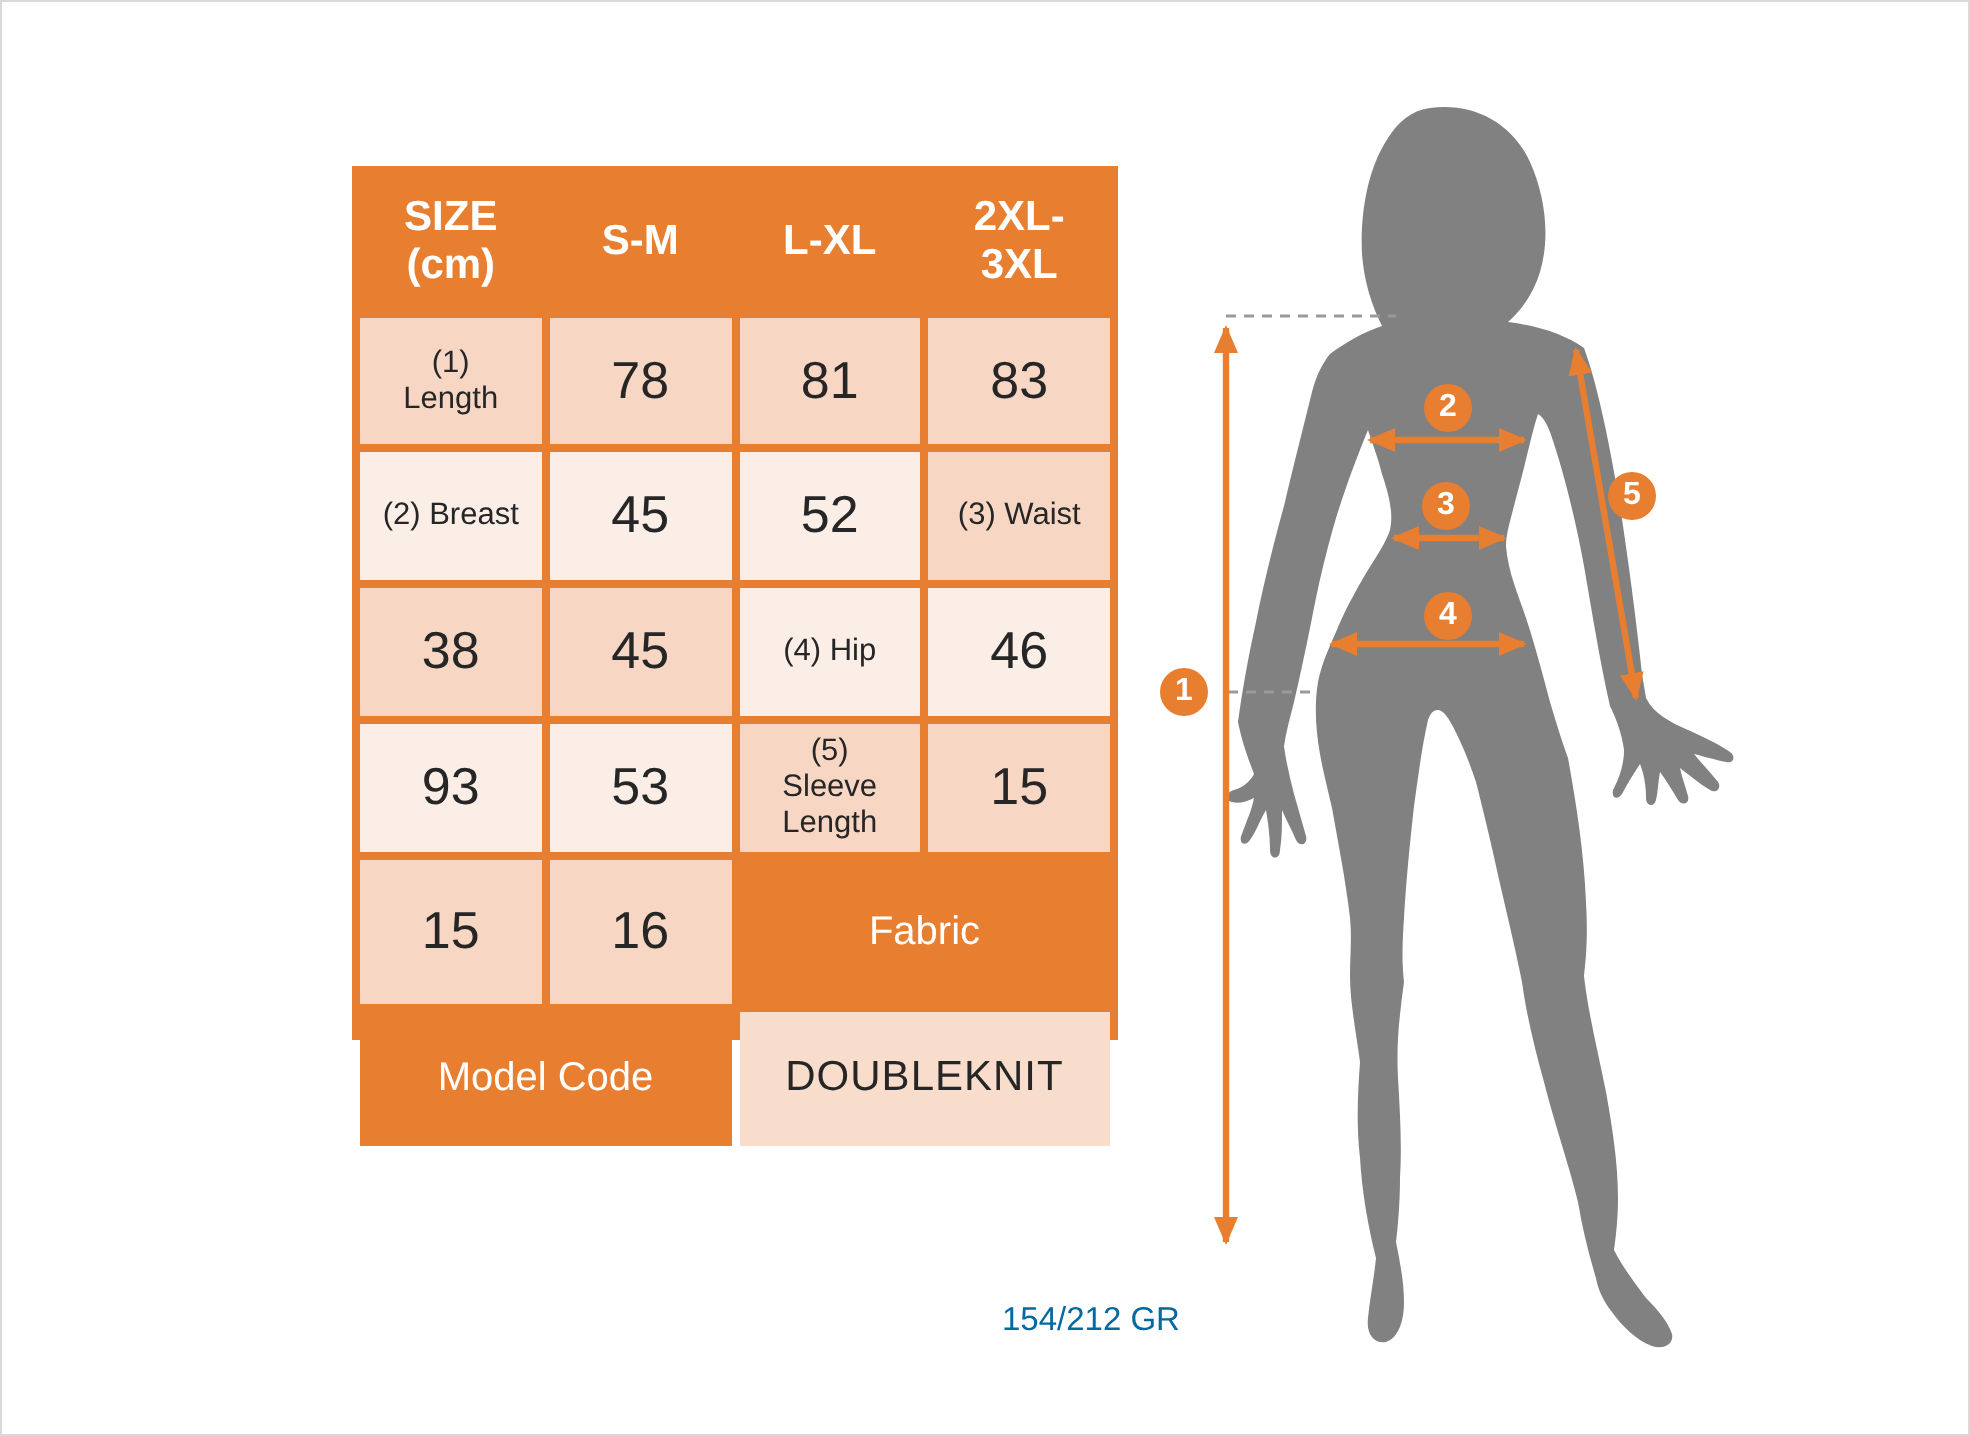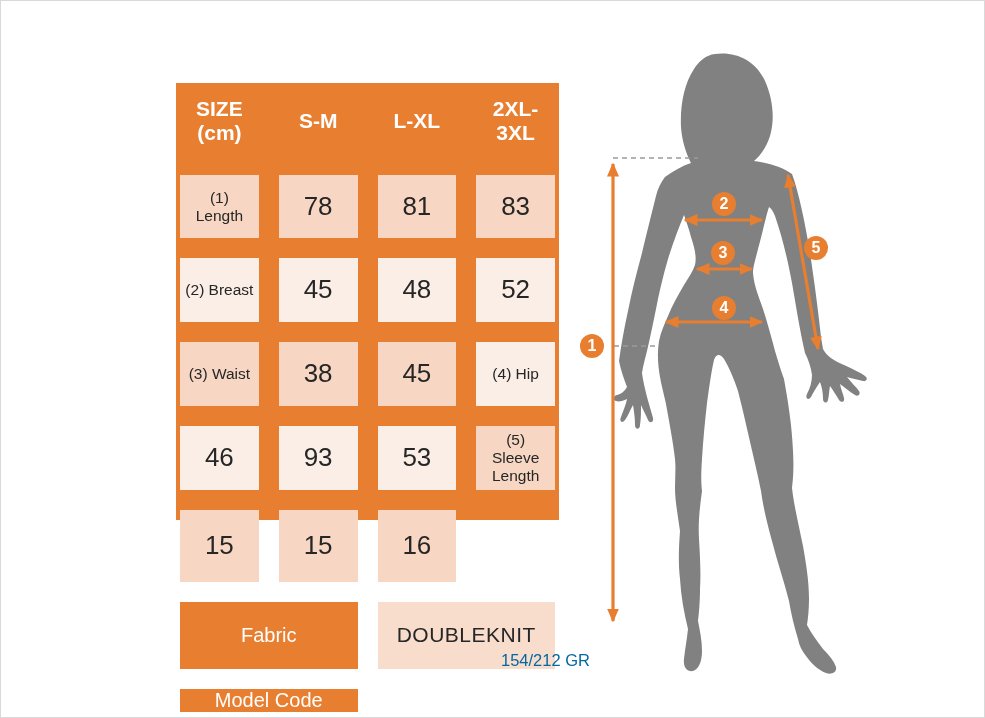--- a/index.html
+++ b/index.html
@@ -15,21 +15,21 @@
   
   .size-table{
     position:absolute;left:175px;top:82px;
     width:383px;height:437px;
     box-sizing:border-box;
     background:#E87E2F;
     padding:4px;
     display:grid;
     grid-template-columns:repeat(4,1fr);
     grid-template-rows:68px 63px 64px 64px 64px 72px 67px 1fr;
-    gap:20px;
+    gap:4px;
   }
   .cell{
     display:flex;align-items:center;justify-content:center;
     text-align:center;
     white-space:pre-line;
     line-height:1.15;
     color:#262626;
   }
   .hdr{
     background:#E87E2F;color:#ffffff;
@@ -80,43 +80,42 @@
 3XL</div>
 
     <div class="cell lbl row-dark">(1)
 Length</div>
     <div class="cell num row-dark">78</div>
     <div class="cell num row-dark">81</div>
     <div class="cell num row-dark">83</div>
 
     <div class="cell lbl row-light">(2) Breast</div>
     <div class="cell num row-light">45</div>
-    <div class="cell num row-light">48</div>
     <div class="cell num row-light">52</div>
 
     <div class="cell lbl row-dark">(3) Waist</div>
     <div class="cell num row-dark">38</div>
     <div class="cell num row-dark">45</div>
 
     <div class="cell lbl row-light">(4) Hip</div>
     <div class="cell num row-light">46</div>
     <div class="cell num row-light">93</div>
     <div class="cell num row-light">53</div>
 
     <div class="cell lbl row-dark">(5)
 Sleeve
 Length</div>
     <div class="cell num row-dark">15</div>
     <div class="cell num row-dark">15</div>
     <div class="cell num row-dark">16</div>
 
     <div class="cell foot-hdr span2">Fabric</div>
+    <div class="cell foot-hdr span2">Model Code</div>
+
     <div class="cell foot-val span2">DOUBLEKNIT</div>
-
-    <div class="cell foot-hdr span2">Model Code</div>
   </div>
 
   <div class="gr-note">154/212 GR</div>
 
   <svg class="figure-svg" width="985" height="718" viewBox="0 0 985 718">
     <defs>
       <marker id="ah" markerWidth="14" markerHeight="12" refX="12.5" refY="6" orient="auto-start-reverse" markerUnits="userSpaceOnUse">
         <path d="M0,0 L14,6 L0,12 Z" fill="#E87E2F"></path>
       </marker>
     </defs>

